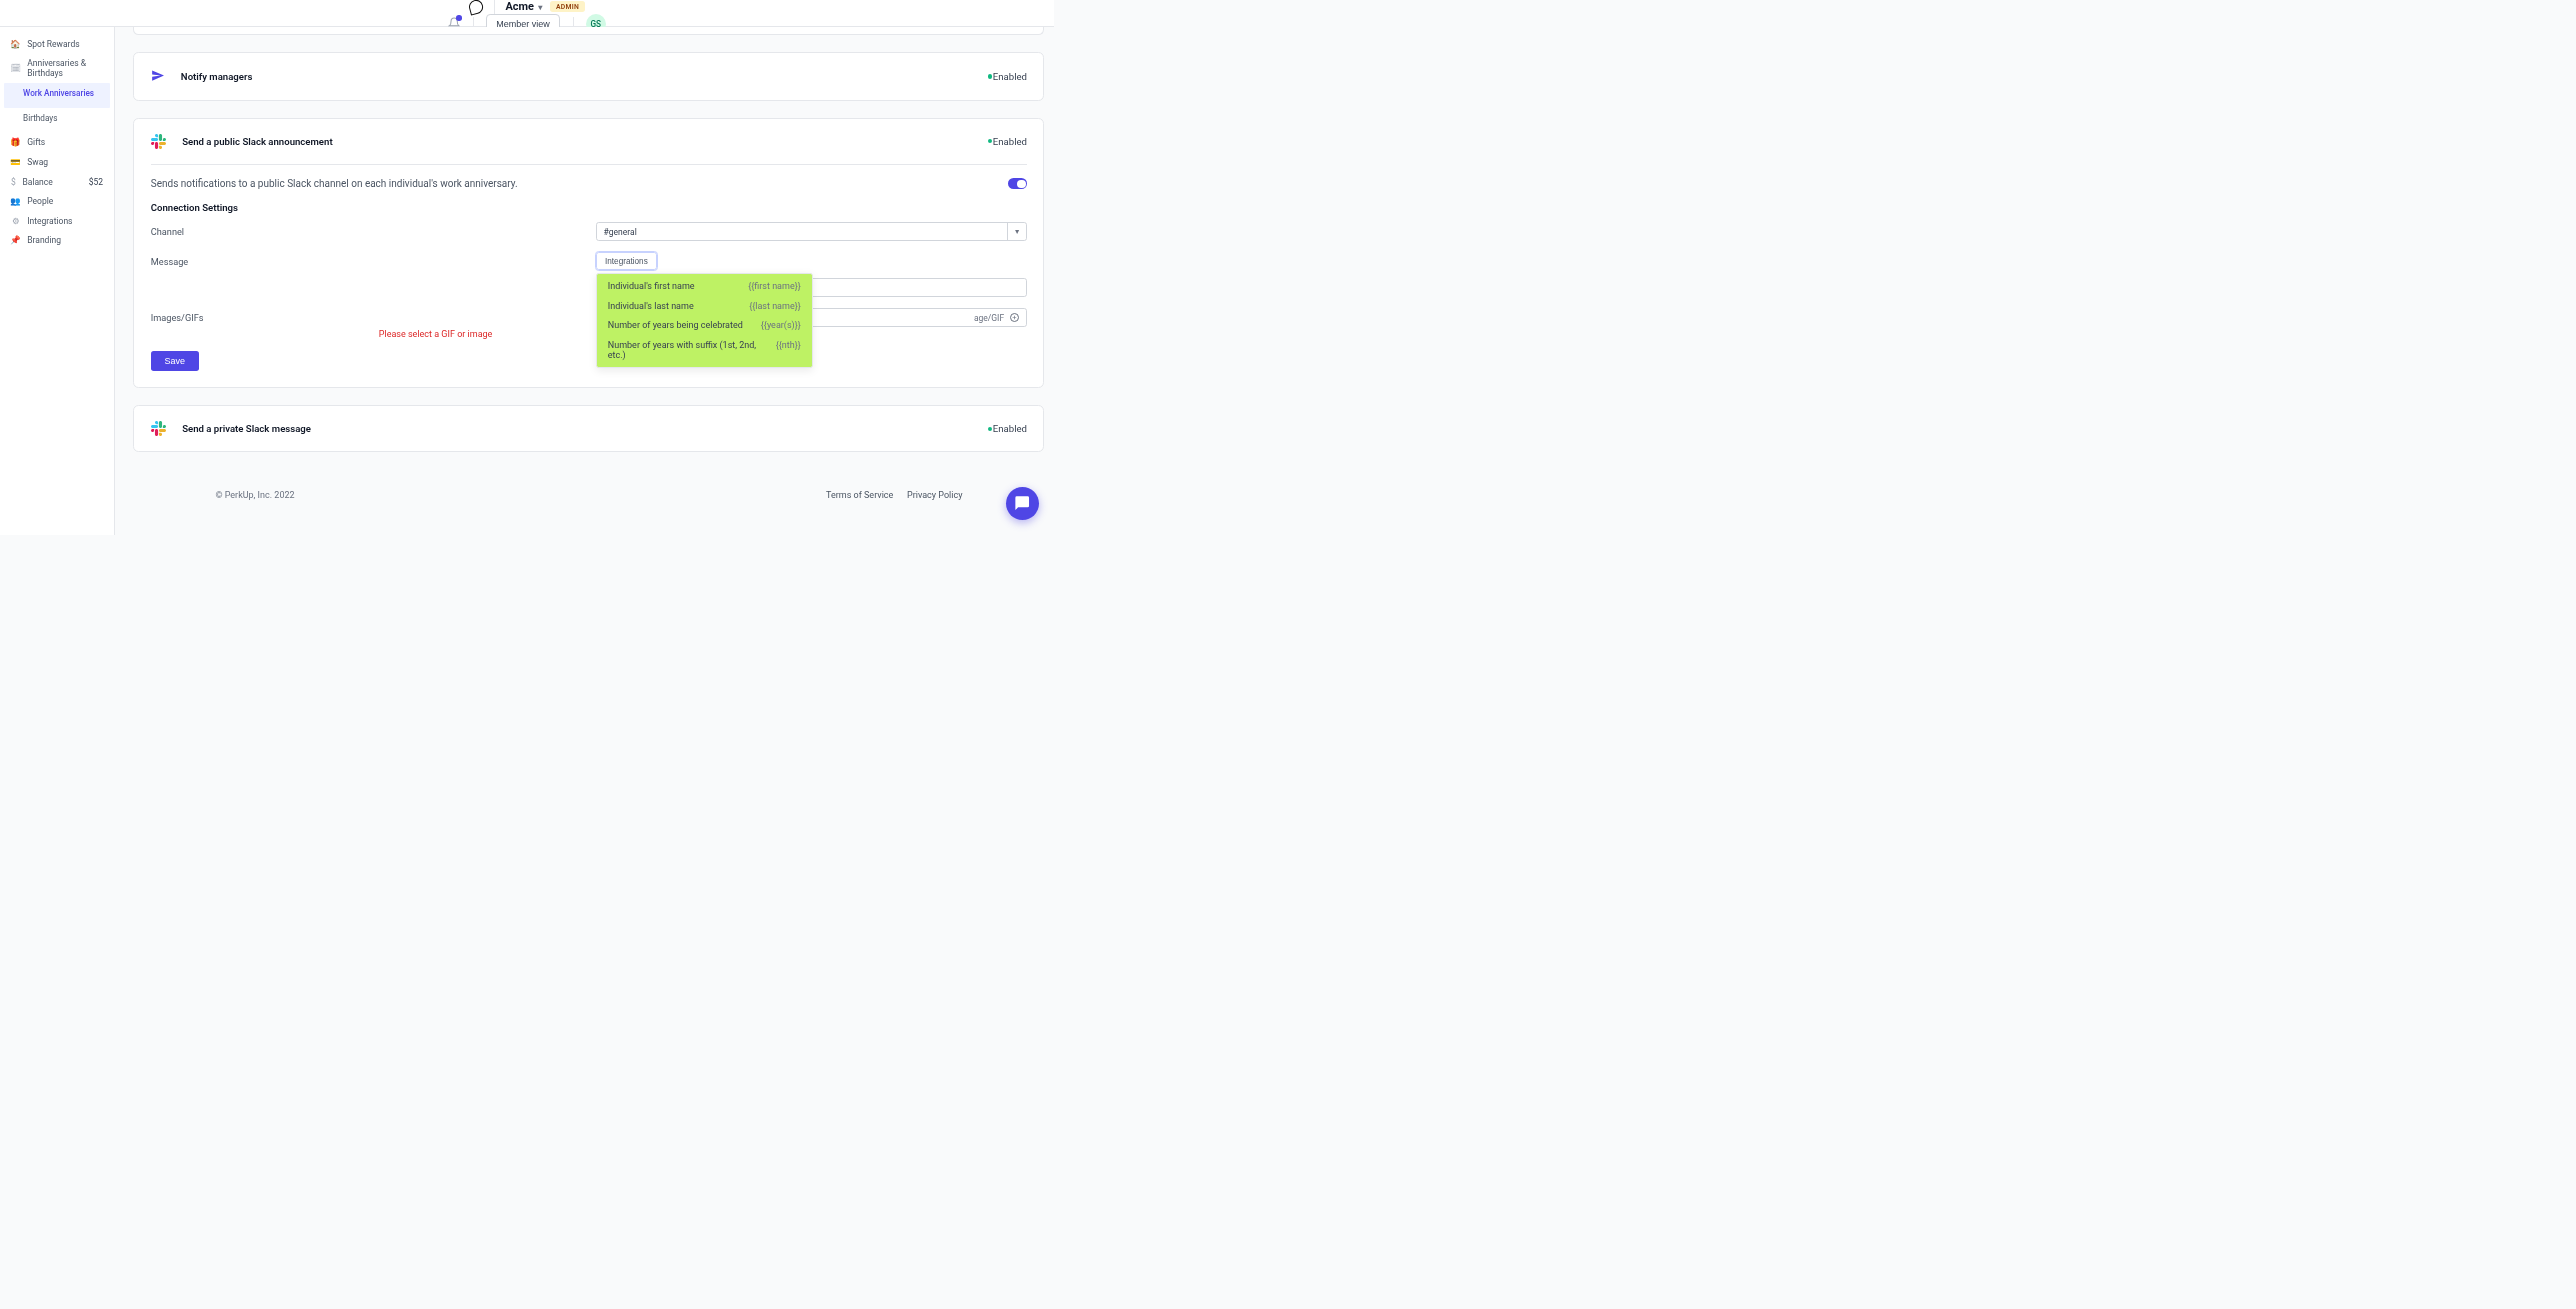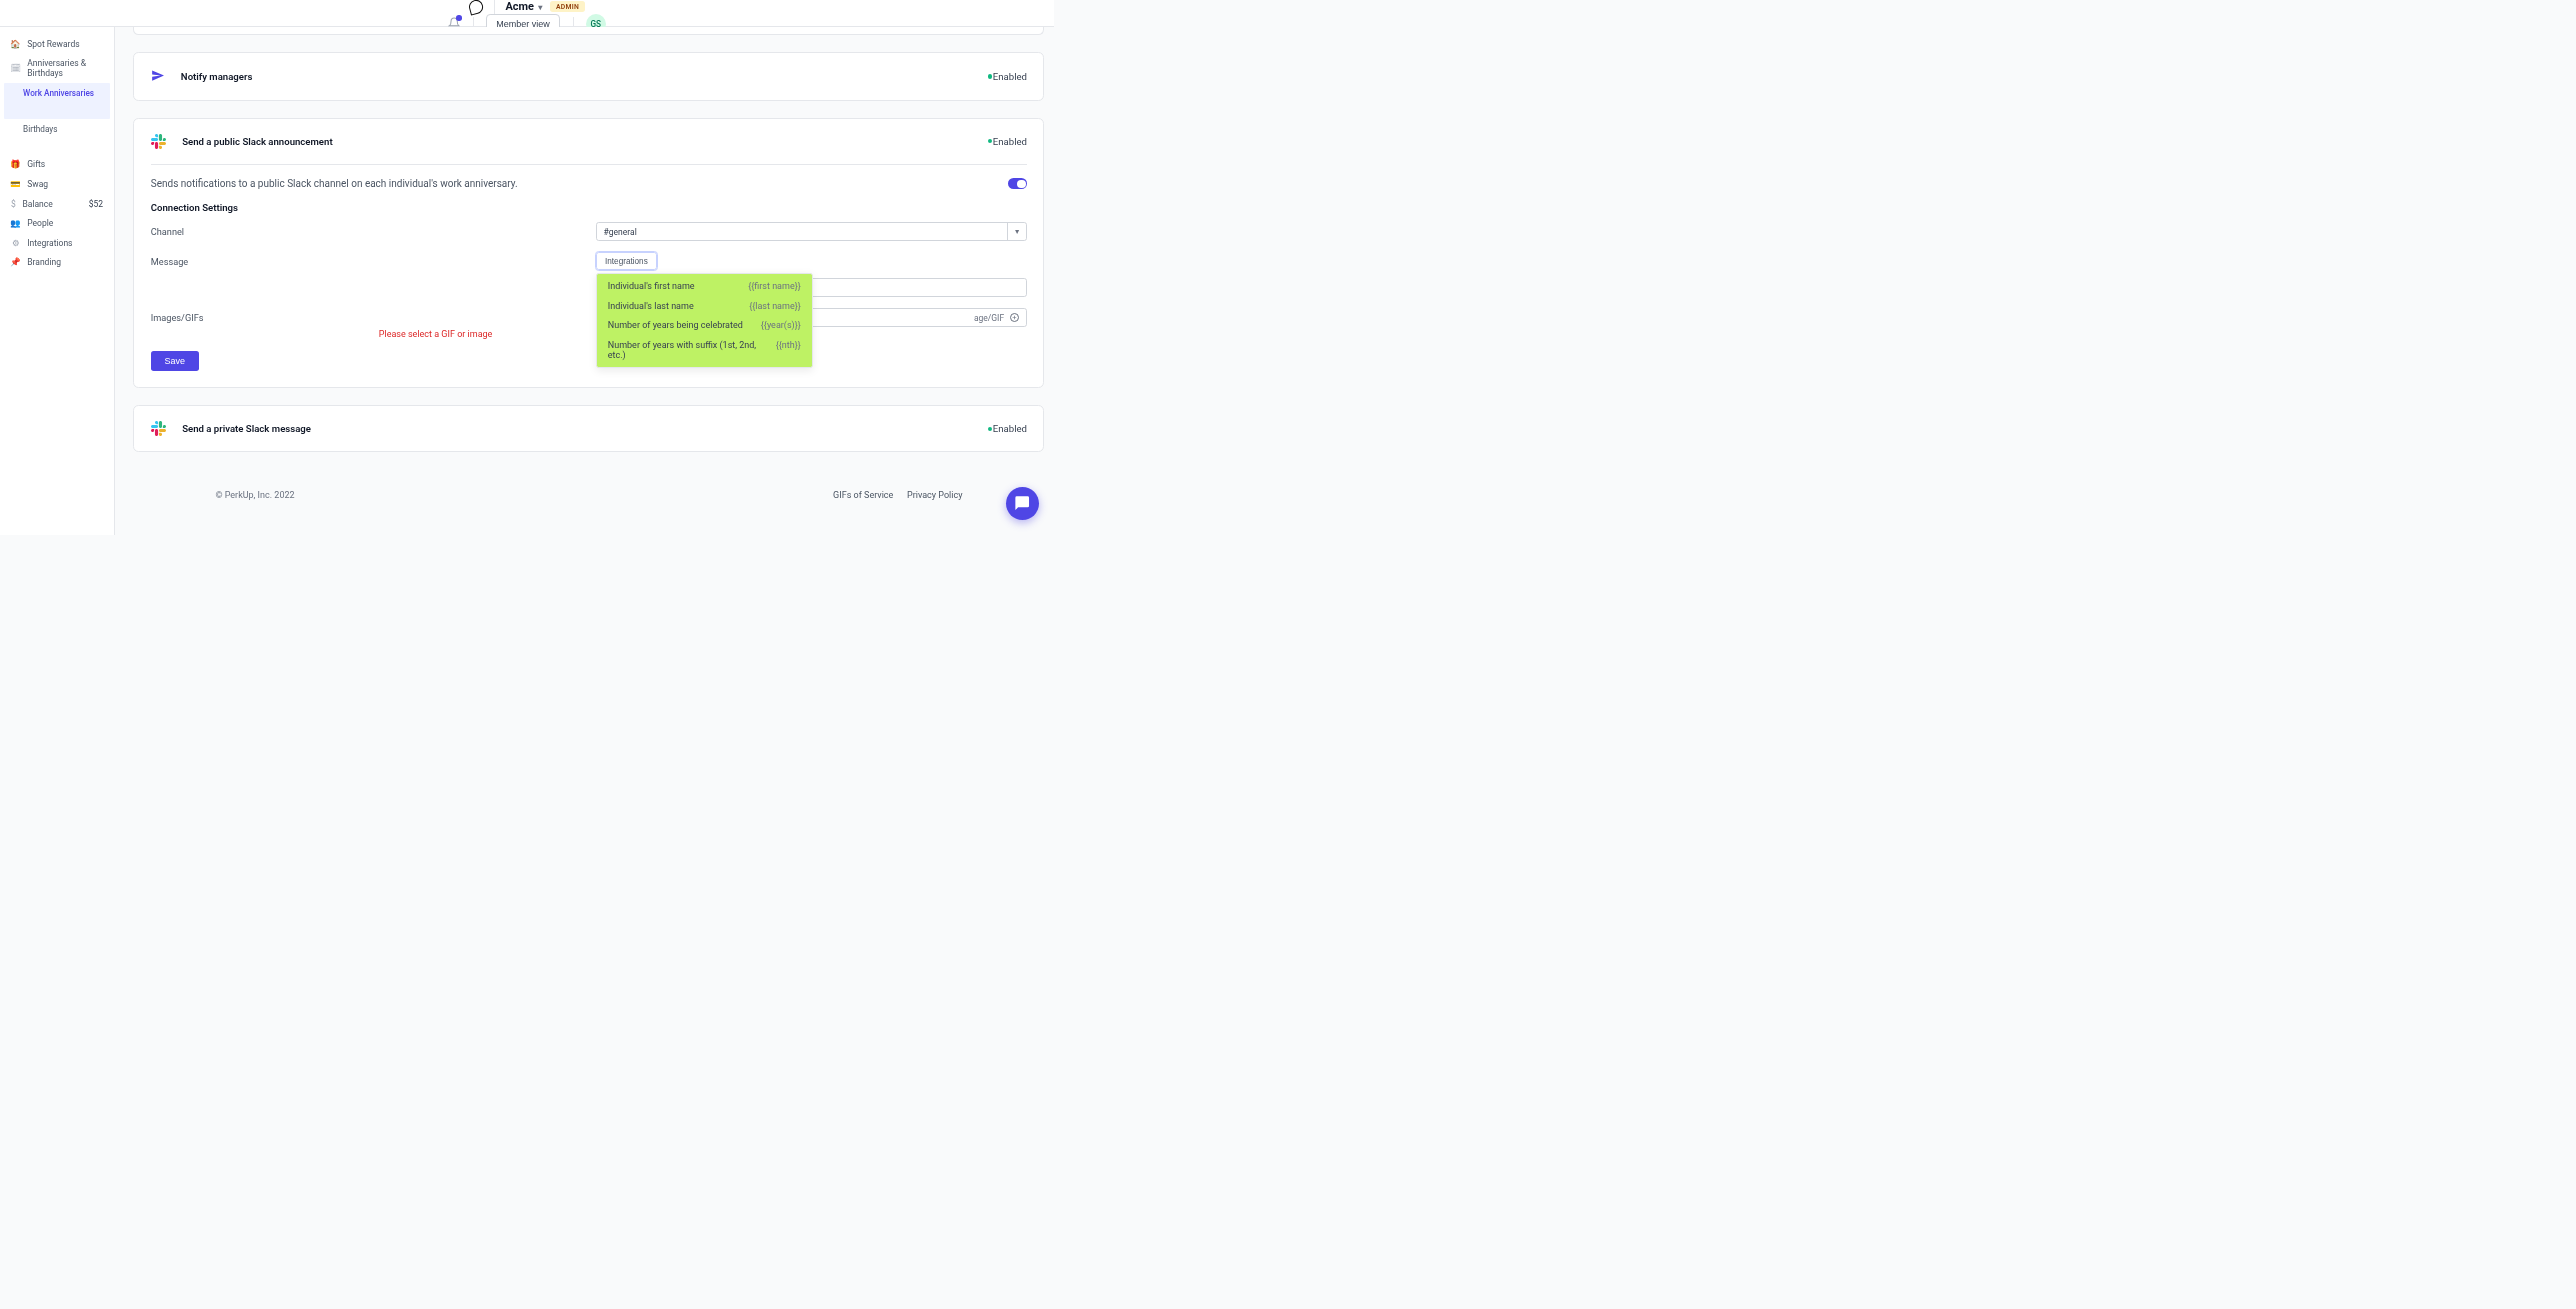--- a/index.html
+++ b/index.html
@@ -38,21 +38,21 @@
   .avatar { width:20.5px; height:20.5px; border-radius:50%; background:#d1fae5; color:#047857; display:flex; align-items:center; justify-content:center; font-size:8.2px; font-weight:500; cursor:pointer;}
 
   
   .sidebar {
     position:absolute; top:27px; left:0; bottom:0; width:115px;
     border-right:0.7px solid #e5e7eb; background:#fff; padding:6.8px 4.1px;
     font-size:8.5px;
   }
   .side-item { display:flex; align-items:center; gap:6.8px; padding:4.8px 6.8px; color:#4b5563; cursor:pointer; border-radius:4.1px;}
   .side-item .icn { width:9.6px; color:#9ca3af; display:flex; justify-content:center;}
-  .side-sub { padding-left:19px; font-size:8.2px; color:#4b5563; padding-top:4.8px; padding-bottom:21px; cursor:pointer; border-radius:1px;}
+  .side-sub { padding-left:19px; font-size:8.2px; color:#4b5563; padding-top:4.8px; padding-bottom:10px; cursor:pointer; border-radius:1px;}
   .side-sub.active { background:#eef2ff; color:#4f46e5; font-weight:500;}
   .side-balance { display:flex; justify-content:space-between; align-items:center; padding:4.8px 6.8px; color:#4b5563; cursor:pointer;}
   .side-balance .left { display:flex; gap:6.8px; align-items:center;}
   .side-balance .amt { color:#374151;}
 
   
   .main {
     position:absolute; top:27px; left:115px; right:0; bottom:0;
     overflow:hidden;
     padding: 0 9.6px 9.6px 18.4px;
@@ -310,21 +310,21 @@
       <div class="status-pill">
         <span class="status-dot"></span>
         <span>Enabled</span>
       </div>
     </div>
   </div>
 
   <div class="footer">
     <span>© PerkUp, Inc. 2022</span>
     <div class="footer-links">
-      <span>GIFs of Service</span>
+      <span>Terms of Service</span>
       <span>Privacy Policy</span>
     </div>
   </div>
 </div>
 
 <div class="chat-bubble">
   <svg width="16.4" height="16.4" viewBox="0 0 24 24" fill="#fff">
       <path d="M20 2H4a2 2 0 00-2 2v18l4-4h14a2 2 0 002-2V4a2 2 0 00-2-2z"></path>
     </svg>
 </div>

